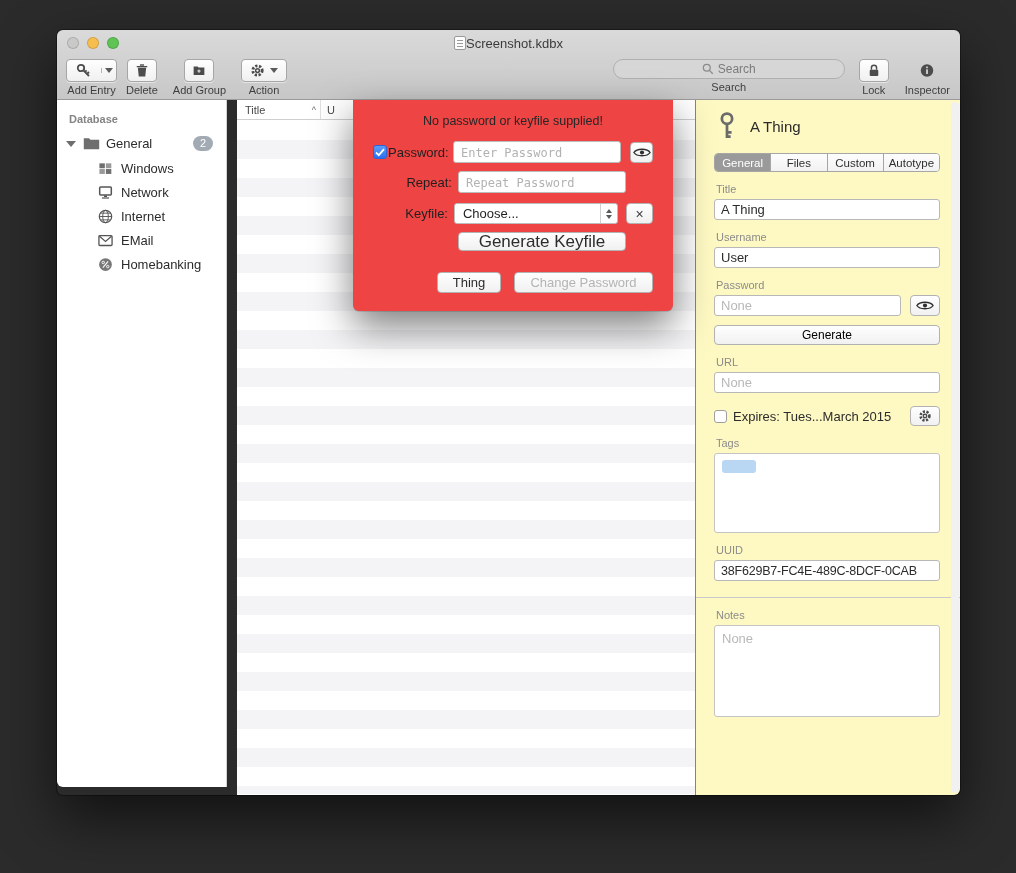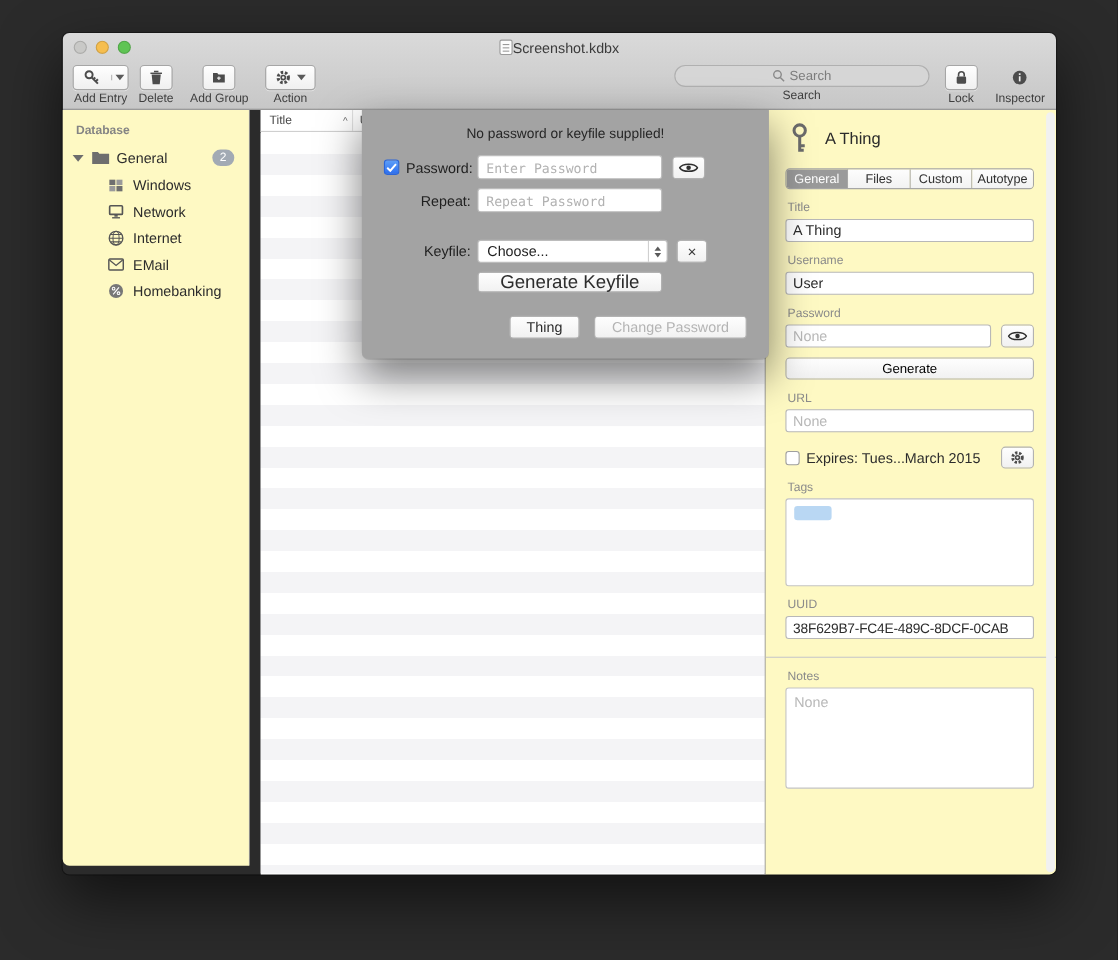--- a/index.html
+++ b/index.html
@@ -42,21 +42,21 @@
   .tspacer { flex:1; }
 
   .search-col { width:232px; margin-right:14px; }
   .search-field { width:232px; height:20px; border-radius:10px; background:#d6d6d6;
                   border:1px solid #b0b0b0; display:flex; align-items:center; justify-content:center;
                   gap:4px; color:#7c7c7c; font-size:12px; }
   .lockcol { margin-right:16px; }
   .sqbtn { width:30px; height:23px; }
 
   
-  .sidebar { position:absolute; left:0; top:70px; bottom:8px; width:170px; background:#fef9c3;
+  .sidebar { position:absolute; left:0; top:70px; bottom:8px; width:170px; background:#ffffff;
              border-bottom-left-radius:6px; border-right:1px solid #d2d2d2; }
   .s-header { padding:13px 0 6px 12px; font-size:11px; font-weight:bold; color:#848484; }
   .s-group { height:25px; display:flex; align-items:center; padding-left:9px; font-size:13px; color:#2c2c2c; }
   .disc { width:0; height:0; border-left:5px solid transparent; border-right:5px solid transparent;
           border-top:6px solid #6d6d6d; margin-right:7px; }
   .s-group .g-ic { margin-right:6px; display:flex; }
   .badge { margin-left:auto; margin-right:13px; background:#a2aab4; color:#fff; font-size:11px;
            line-height:15px; border-radius:8px; padding:0 7px; }
   .s-item { height:24px; display:flex; align-items:center; padding-left:41px; gap:8px; font-size:13px; color:#2c2c2c; }
   .s-item svg { display:block; }
@@ -66,21 +66,21 @@
           border-right:1px solid #848484; }
   .thead { position:absolute; top:0; left:0; right:0; height:20px; background:#fff;
            border-bottom:1px solid #cfcfcf; display:flex; align-items:center; font-size:11px; color:#4a4a4a; }
   .thcol1 { width:84px; padding-left:8px; display:flex; align-items:center; border-right:1px solid #e0e0e0; height:100%; }
   .thcol1 .sort { margin-left:auto; margin-right:4px; color:#6a6a6a; font-size:9px; }
   .thcol2 { padding-left:6px; }
   .rows { position:absolute; top:21px; left:0; right:0; bottom:1px;
           background:repeating-linear-gradient(to bottom, #ffffff 0 19px, #f4f4f6 19px 38px); }
 
   
-  .sheet { position:absolute; left:272px; top:70px; width:370px; background:#a3a3a3;
+  .sheet { position:absolute; left:296px; top:70px; width:320px; background:#ef4444;
            border-radius:0 0 6px 6px; box-shadow:0 16px 38px rgba(0,0,0,.5), 0 1px 0 rgba(0,0,0,.12);
            padding:14px 20px 18px 20px; z-index:6; }
   .sheet-msg { text-align:center; font-size:12.5px; color:#262626; margin-bottom:13px; }
   .drow { display:flex; align-items:center; margin-bottom:8px; }
   .dlabel { width:65px; text-align:right; padding-right:6px; font-size:13px; color:#1f1f1f; white-space:nowrap; }
   .dcheck-slot { width:20px; display:flex; align-items:center; }
   .checkbox { width:14px; height:14px; border-radius:3px; border:1px solid #9f9f9f; background:#fff; }
   .checkbox.checked { background:linear-gradient(#5d9ef8,#2c6ff0); border-color:#2a65d9;
                       display:flex; align-items:center; justify-content:center; }
   .tfield { width:168px; height:22px; background:#fff; border:1px solid #bcbcbc; border-radius:3px;
@@ -328,21 +328,21 @@
           </svg>
         </span>
       </div>
 
       <div class="drow">
         <span class="dcheck-slot"></span>
         <span class="dlabel">Repeat:</span>
         <input class="tfield mono" type="text" placeholder="Repeat Password" style="">
       </div>
 
-      <div class="drow" style="margin-top:25px;">
+      <div class="drow" style="margin-top:10px;">
         <span class="dcheck-slot"></span>
         <span class="dlabel">Keyfile:</span>
         <span class="dselect">
           <span class="sel-text">Choose...</span>
           <span class="stepper">
             <span class="tri-up"></span>
               <span class="tri-dn"></span>
           </span>
         </span>
         <span class="minibtn x-btn">

